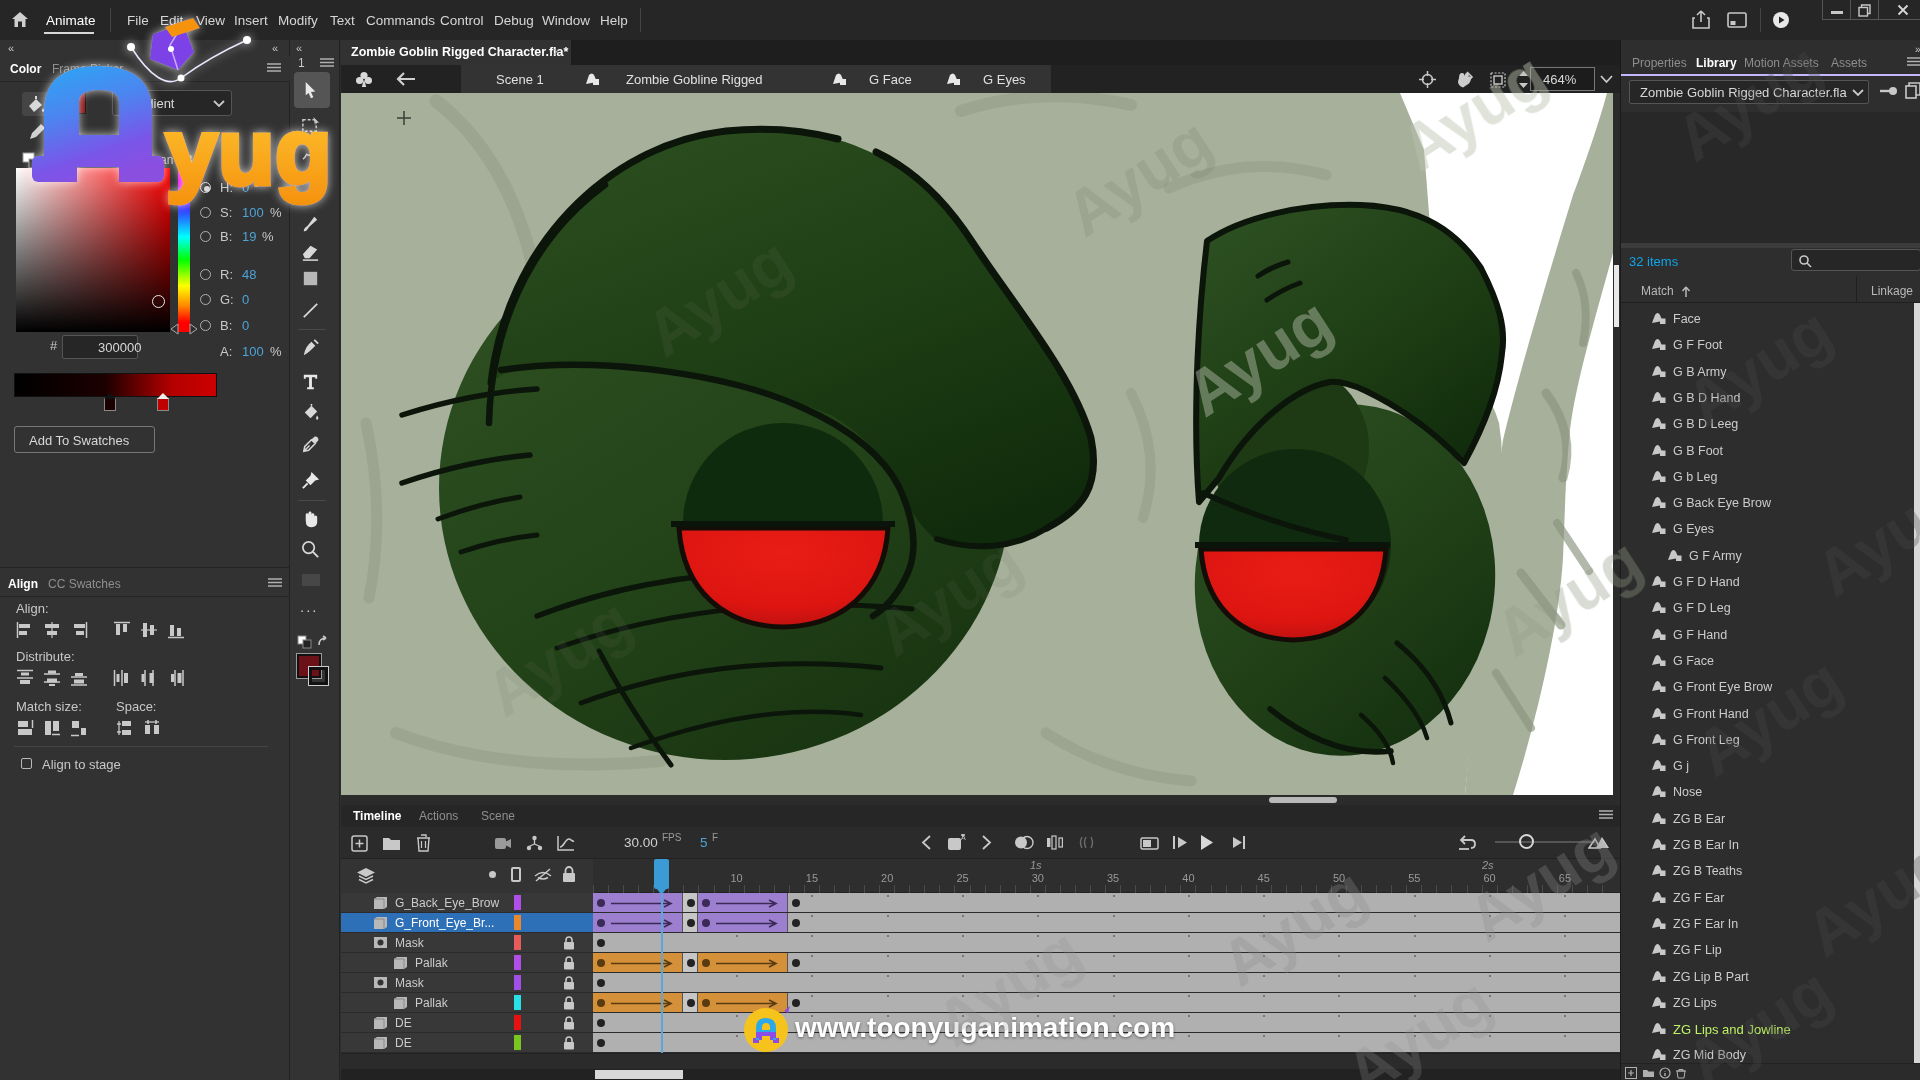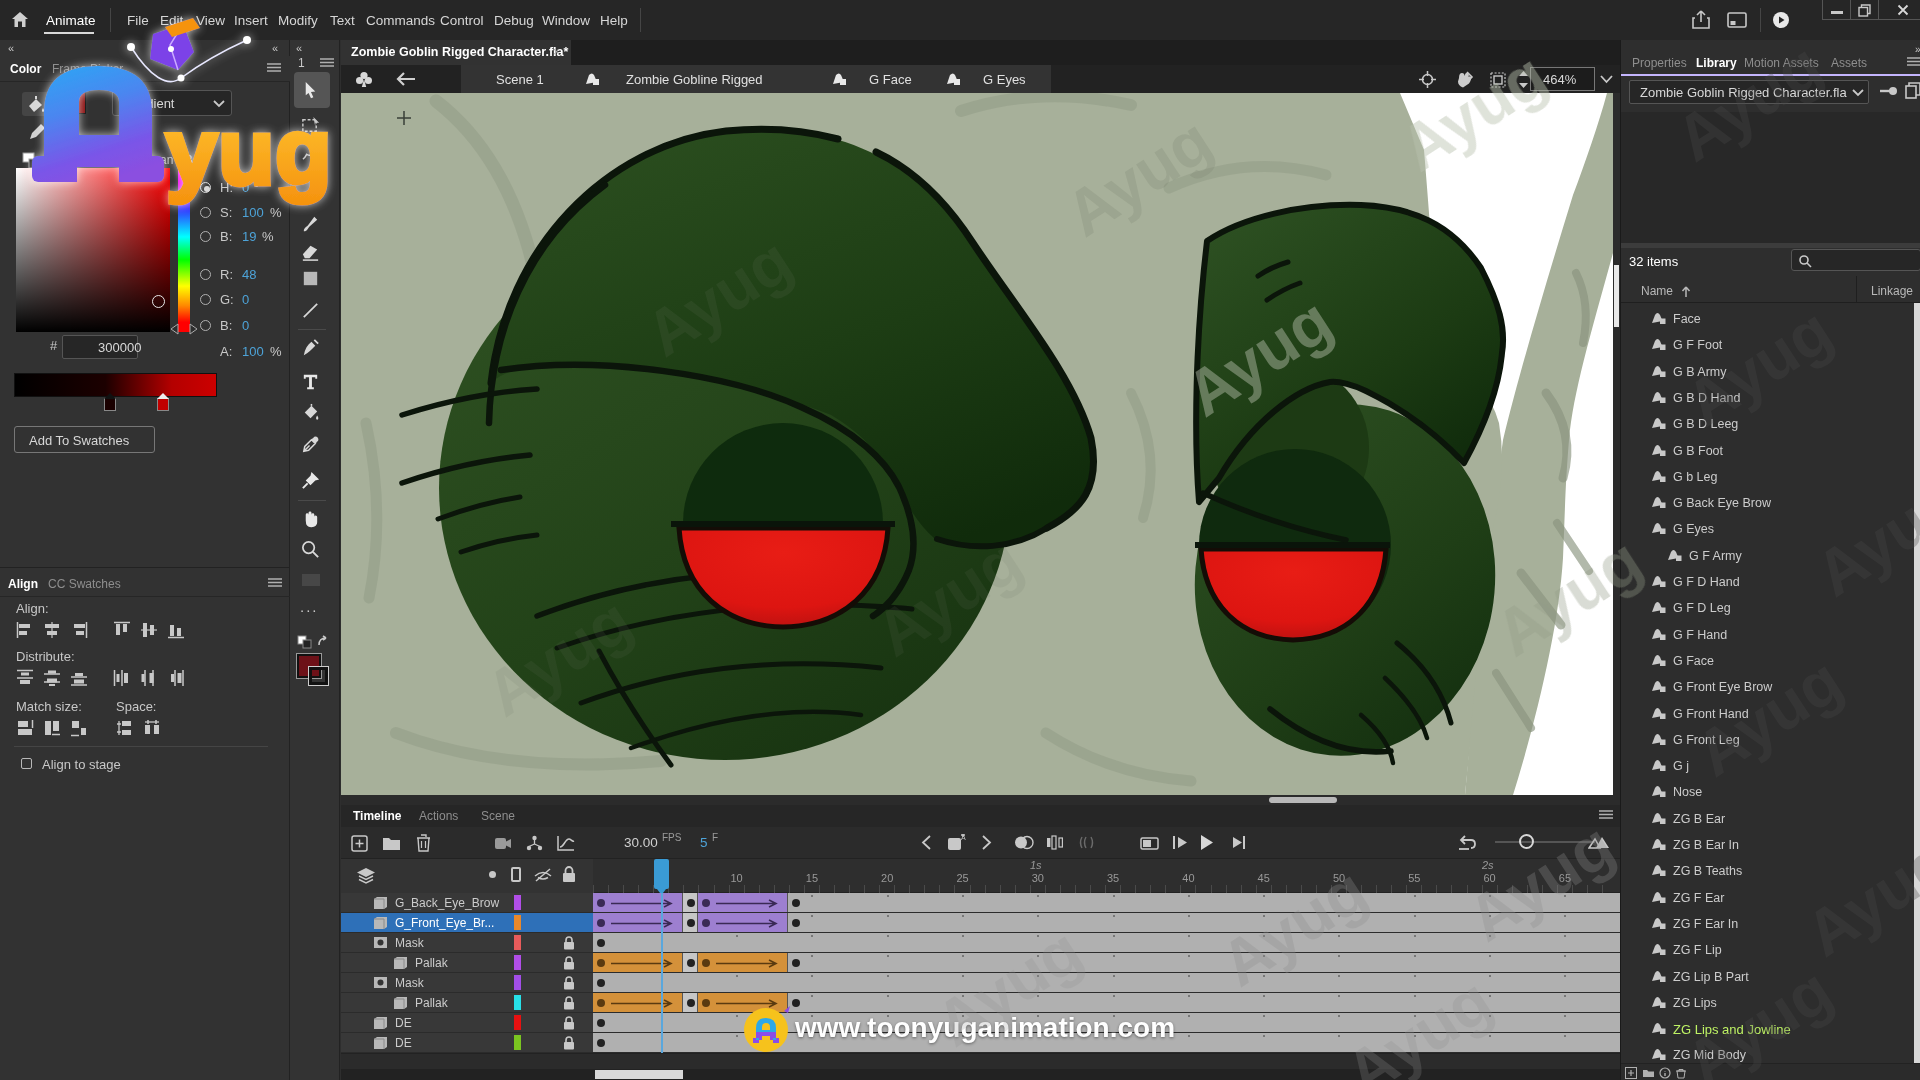--- a/index.html
+++ b/index.html
@@ -1028,29 +1028,29 @@
         <path d="M1 7 H11" stroke="#c8c8c8" stroke-width="2.4"></path>
       </svg>
   <svg class="abs" style="left:284px;top:42px" width="16" height="17" viewBox="0 0 16 17">
         <rect x="1" y="4" width="10" height="12" fill="none" stroke="#c8c8c8" stroke-width="1.6"></rect>
         <path d="M4 4 V1 H15 V13 H11" fill="none" stroke="#c8c8c8" stroke-width="1.6"></path>
       </svg>
 
   <div class="abs" style="left:0;top:72px;width:300px;height:131px;background:#282828;"></div>
   <div class="abs" style="left:0;top:203px;width:300px;height:5px;background:#3c3c3c;"></div>
 
-  <div class="abs" style="left:8px;top:214px;font-size:13px;color:#ffffff;">32 items</div>
+  <div class="abs" style="left:8px;top:214px;font-size:13px;color:#0ea5e9;">32 items</div>
   <div class="abs" style="left:170px;top:209px;width:130px;height:22px;background:#262626;border:1px solid #555;border-radius:3px;">
     <svg class="abs" style="left:6px;top:4px" width="14" height="14" viewBox="0 0 14 14">
           <circle cx="6" cy="6" r="4" stroke="#c8c8c8" stroke-width="1.6" fill="none"></circle>
           <path d="M9 9 L13 13" stroke="#c8c8c8" stroke-width="1.6"></path>
         </svg>
   </div>
 
-  <div class="abs" style="left:20px;top:244px;font-size:12px;color:#b8b8b8;">Name</div>
+  <div class="abs" style="left:20px;top:244px;font-size:12px;color:#b8b8b8;">Match</div>
   <svg class="abs" style="left:60px;top:246px" width="10" height="12">
         <path d="M5 1 V11 M5 1 L1.5 5 M5 1 L8.5 5" stroke="#b8b8b8" stroke-width="1.5" fill="none"></path>
       </svg>
   <div class="abs" style="left:250px;top:244px;font-size:12px;color:#b8b8b8;">Linkage</div>
   <div class="abs" style="left:0;top:262px;width:300px;height:1px;background:#1f1f1f;"></div>
   <div class="abs" style="left:235px;top:236px;width:1px;height:26px;background:#1f1f1f;"></div>
 
   <div class="abs" style="left:0;top:263px;width:293px;height:760px;background:#2d2d2d;overflow:hidden;">
         <div class="abs" style="left:0;top:3px;width:293px;height:26px;">
           <svg class="abs" style="left:30px;top:6px" width="16" height="14" viewBox="0 0 16 14">

